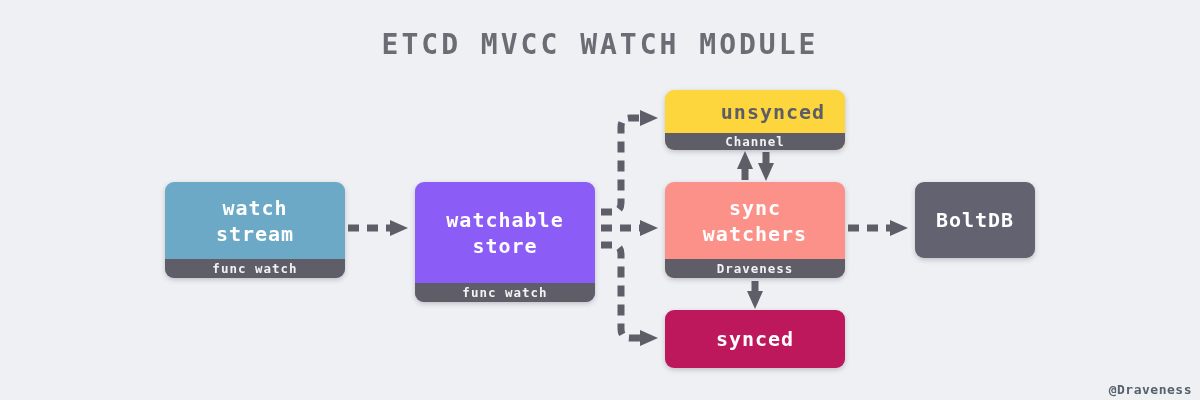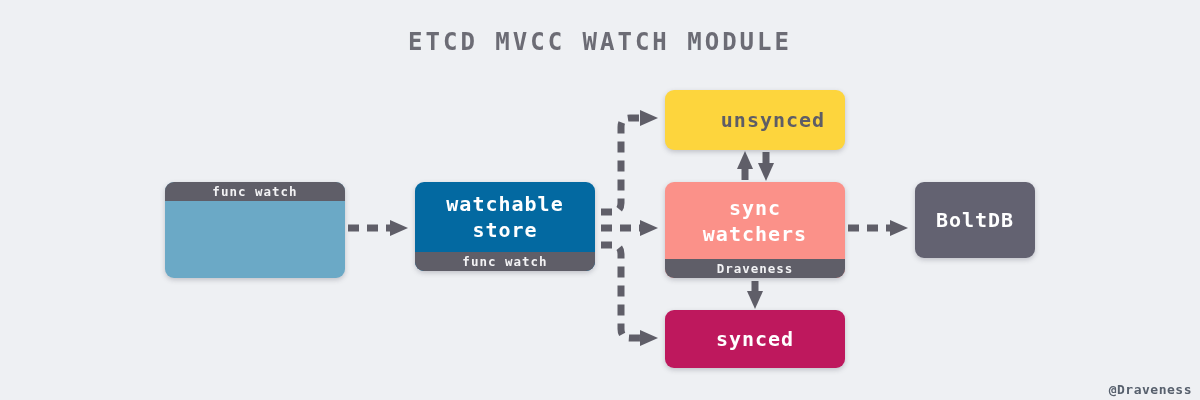--- a/index.html
+++ b/index.html
@@ -11,21 +11,21 @@
     background: #eef0f3;
     font-family: "DejaVu Sans Mono", "Liberation Mono", monospace;
     overflow: hidden;
   }
   .title {
     position: absolute;
     top: 28px;
     left: 0;
     width: 1200px;
     text-align: center;
-    font-size: 24px;
+    font-size: 28px;
     font-weight: 700;
     letter-spacing: 3px;
     color: #6c6c75;
   }
   .node {
     position: absolute;
     border-radius: 9px;
     box-shadow: 0 2px 5px rgba(60,60,75,0.25);
     display: flex;
     flex-direction: column;
@@ -49,21 +49,21 @@
     background: #5f5e68;
     color: #f2f2f4;
     font-size: 12.5px;
     font-weight: 700;
     letter-spacing: 1px;
     display: flex;
     align-items: center;
     justify-content: center;
   }
   .n-watch-stream   { left: 165px; top: 182px; width: 180px; height: 96px; background: #6ba9c6; }
-  .n-watchable-store{ left: 415px; top: 182px; width: 180px; height: 89px; background: #0369a1; }
+  .n-watchable-store{ left: 415px; top: 182px; width: 180px; height: 120px; background: #8b5cf6; }
   .n-unsynced      { left: 665px; top: 90px;  width: 180px; height: 60px; background: #fdd53d; }
   .n-unsynced .strip { height: 17px; }
   .n-unsynced .label { color: #5e5d66; padding-left: 36px; }
   .n-sync-watchers { left: 665px; top: 182px; width: 180px; height: 96px; background: #fb9189; }
   .n-synced        { left: 665px; top: 310px; width: 180px; height: 58px; background: #be185d; }
   .n-boltdb        { left: 915px; top: 182px; width: 120px; height: 76px; background: #636271; }
   .arrows {
     position: absolute;
     left: 0; top: 0;
     width: 1200px; height: 400px;
@@ -97,31 +97,34 @@
     <path d="M 601 228 L 642 228" marker-end="url(#ah)"></path>
     <path d="M 601 245 L 612 245 Q 621 245 621 254 L 621 329 Q 621 338 630 338 L 642 338" marker-end="url(#ah)"></path>
     <path d="M 745 180 L 745 167" marker-end="url(#ah)"></path>
     <path d="M 766 152 L 766 165" marker-end="url(#ah)"></path>
     <path d="M 755 281 L 755 293" marker-end="url(#ah)"></path>
     <path d="M 848 228 L 892 228" marker-end="url(#ah)"></path>
   </g>
 </svg>
 
 <div class="node n-watch-stream">
+  <div class="label">watch
+stream</div>
   <div class="strip">func watch</div>
 </div>
 
 <div class="node n-watchable-store">
   <div class="label">watchable
 store</div>
   <div class="strip">func watch</div>
 </div>
 
 <div class="node n-unsynced">
   <div class="label">unsynced</div>
+  <div class="strip">Channel</div>
 </div>
 
 <div class="node n-sync-watchers">
   <div class="label">sync
 watchers</div>
   <div class="strip">Draveness</div>
 </div>
 
 <div class="node n-synced">
   <div class="label">synced</div>

